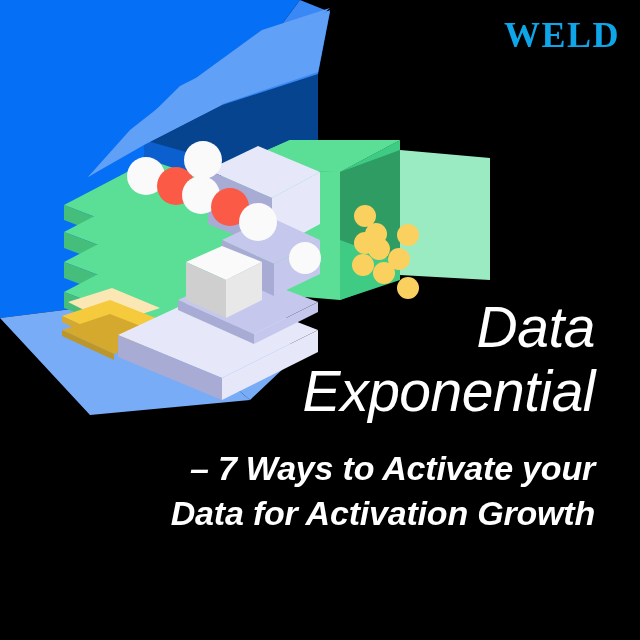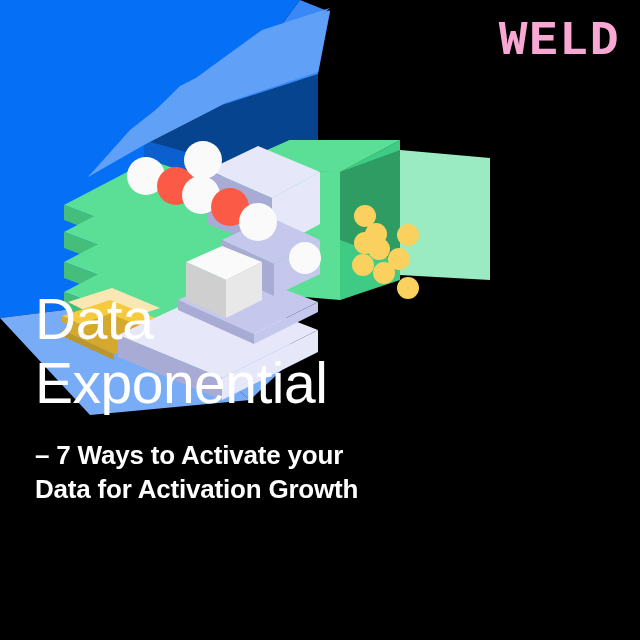--- a/index.html
+++ b/index.html
@@ -16,62 +16,64 @@
     overflow: hidden;
     font-family: "Liberation Sans", sans-serif;
     -webkit-font-smoothing: antialiased;
   }
 
   
   #brand-logo {
     position: absolute;
     top: 17px;
     right: 20px;
-    color: #f9a8d4;
-    font-family: Liberation Mono, monospace;
-    font-size: 48px;
+    color: #0ea5e9;
+    font-family: Liberation Serif, serif;
+    font-size: 36px;
     font-weight: bold;
     letter-spacing: 1.5px;
     line-height: 1;
     user-select: none;
   }
 
   
   #illustration {
     position: absolute;
     left: 0;
     top: 0;
     width: 520px;
     height: 430px;
   }
   #illustration svg { display: block; }
 
   
   #text-block {
     position: absolute;
     right: 45px;
-    top: 288px;
+    top: 296px;
     width: 560px;
+    text-align: right;
+    font-style: italic;
   }
   #main-title {
     color: #ffffff;
     font-family: "Liberation Sans", sans-serif;
     font-size: 57px;
     font-weight: normal;
     line-height: 1.12;
     letter-spacing: -0.5px;
     margin: 0;
   }
   #main-title .tline { display: block; white-space: nowrap; }
 
   #subtitle {
     margin: 22px 0 0 0;
     color: #ffffff;
     font-family: "Liberation Sans", sans-serif;
-    font-size: 26px;
+    font-size: 34px;
     font-weight: bold;
     line-height: 1.33;
     letter-spacing: -0.2px;
   }
   #subtitle .sline { display: block; white-space: nowrap; }
 </style>
 </head>
 <body>
 
 <div id="canvas">

